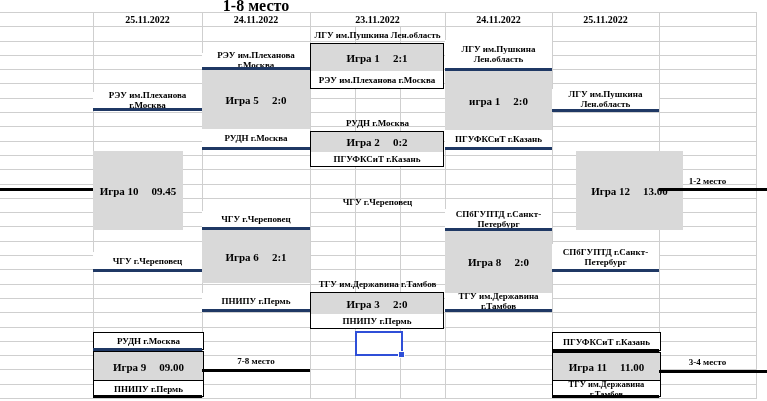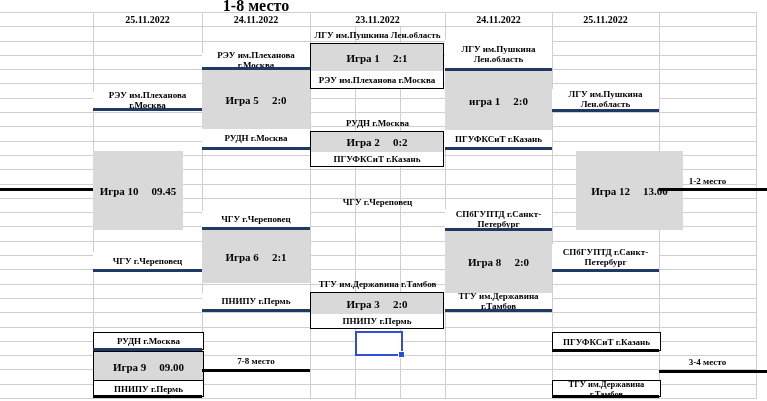--- a/index.html
+++ b/index.html
@@ -162,19 +162,23 @@
 
   <div class="cell" style="left:552px;top:89px;width:107px;height:20px">ЛГУ им.Пушкина
 Лен.область</div>
   <div class="gamebox" style="left:576px;top:151px;width:107px;height:79px">
     <span>Игра 12</span>
     <span>13.00</span>
   </div>
   <div class="cell" style="left:552px;top:244px;width:107px;height:25px">СПбГУПТД г.Санкт-
 Петербург</div>
   <div class="cell lblbox" style="left:552px;top:332px;width:107px;height:17px">ПГУФКСиТ г.Казань</div>
+  <div class="gamebox bordered" style="left:552px;top:352px;width:107px;height:28px">
+    <span>Игра 11</span>
+    <span>11.00</span>
+  </div>
   <div class="cell lblbox sm" style="left:552px;top:380px;width:107px;height:15px">ТГУ им.Державина г.Тамбов</div>
 
   <div id="selection">
     <div id="selhandle"></div>
   </div>
 
 </div>
 
 </body></html>

